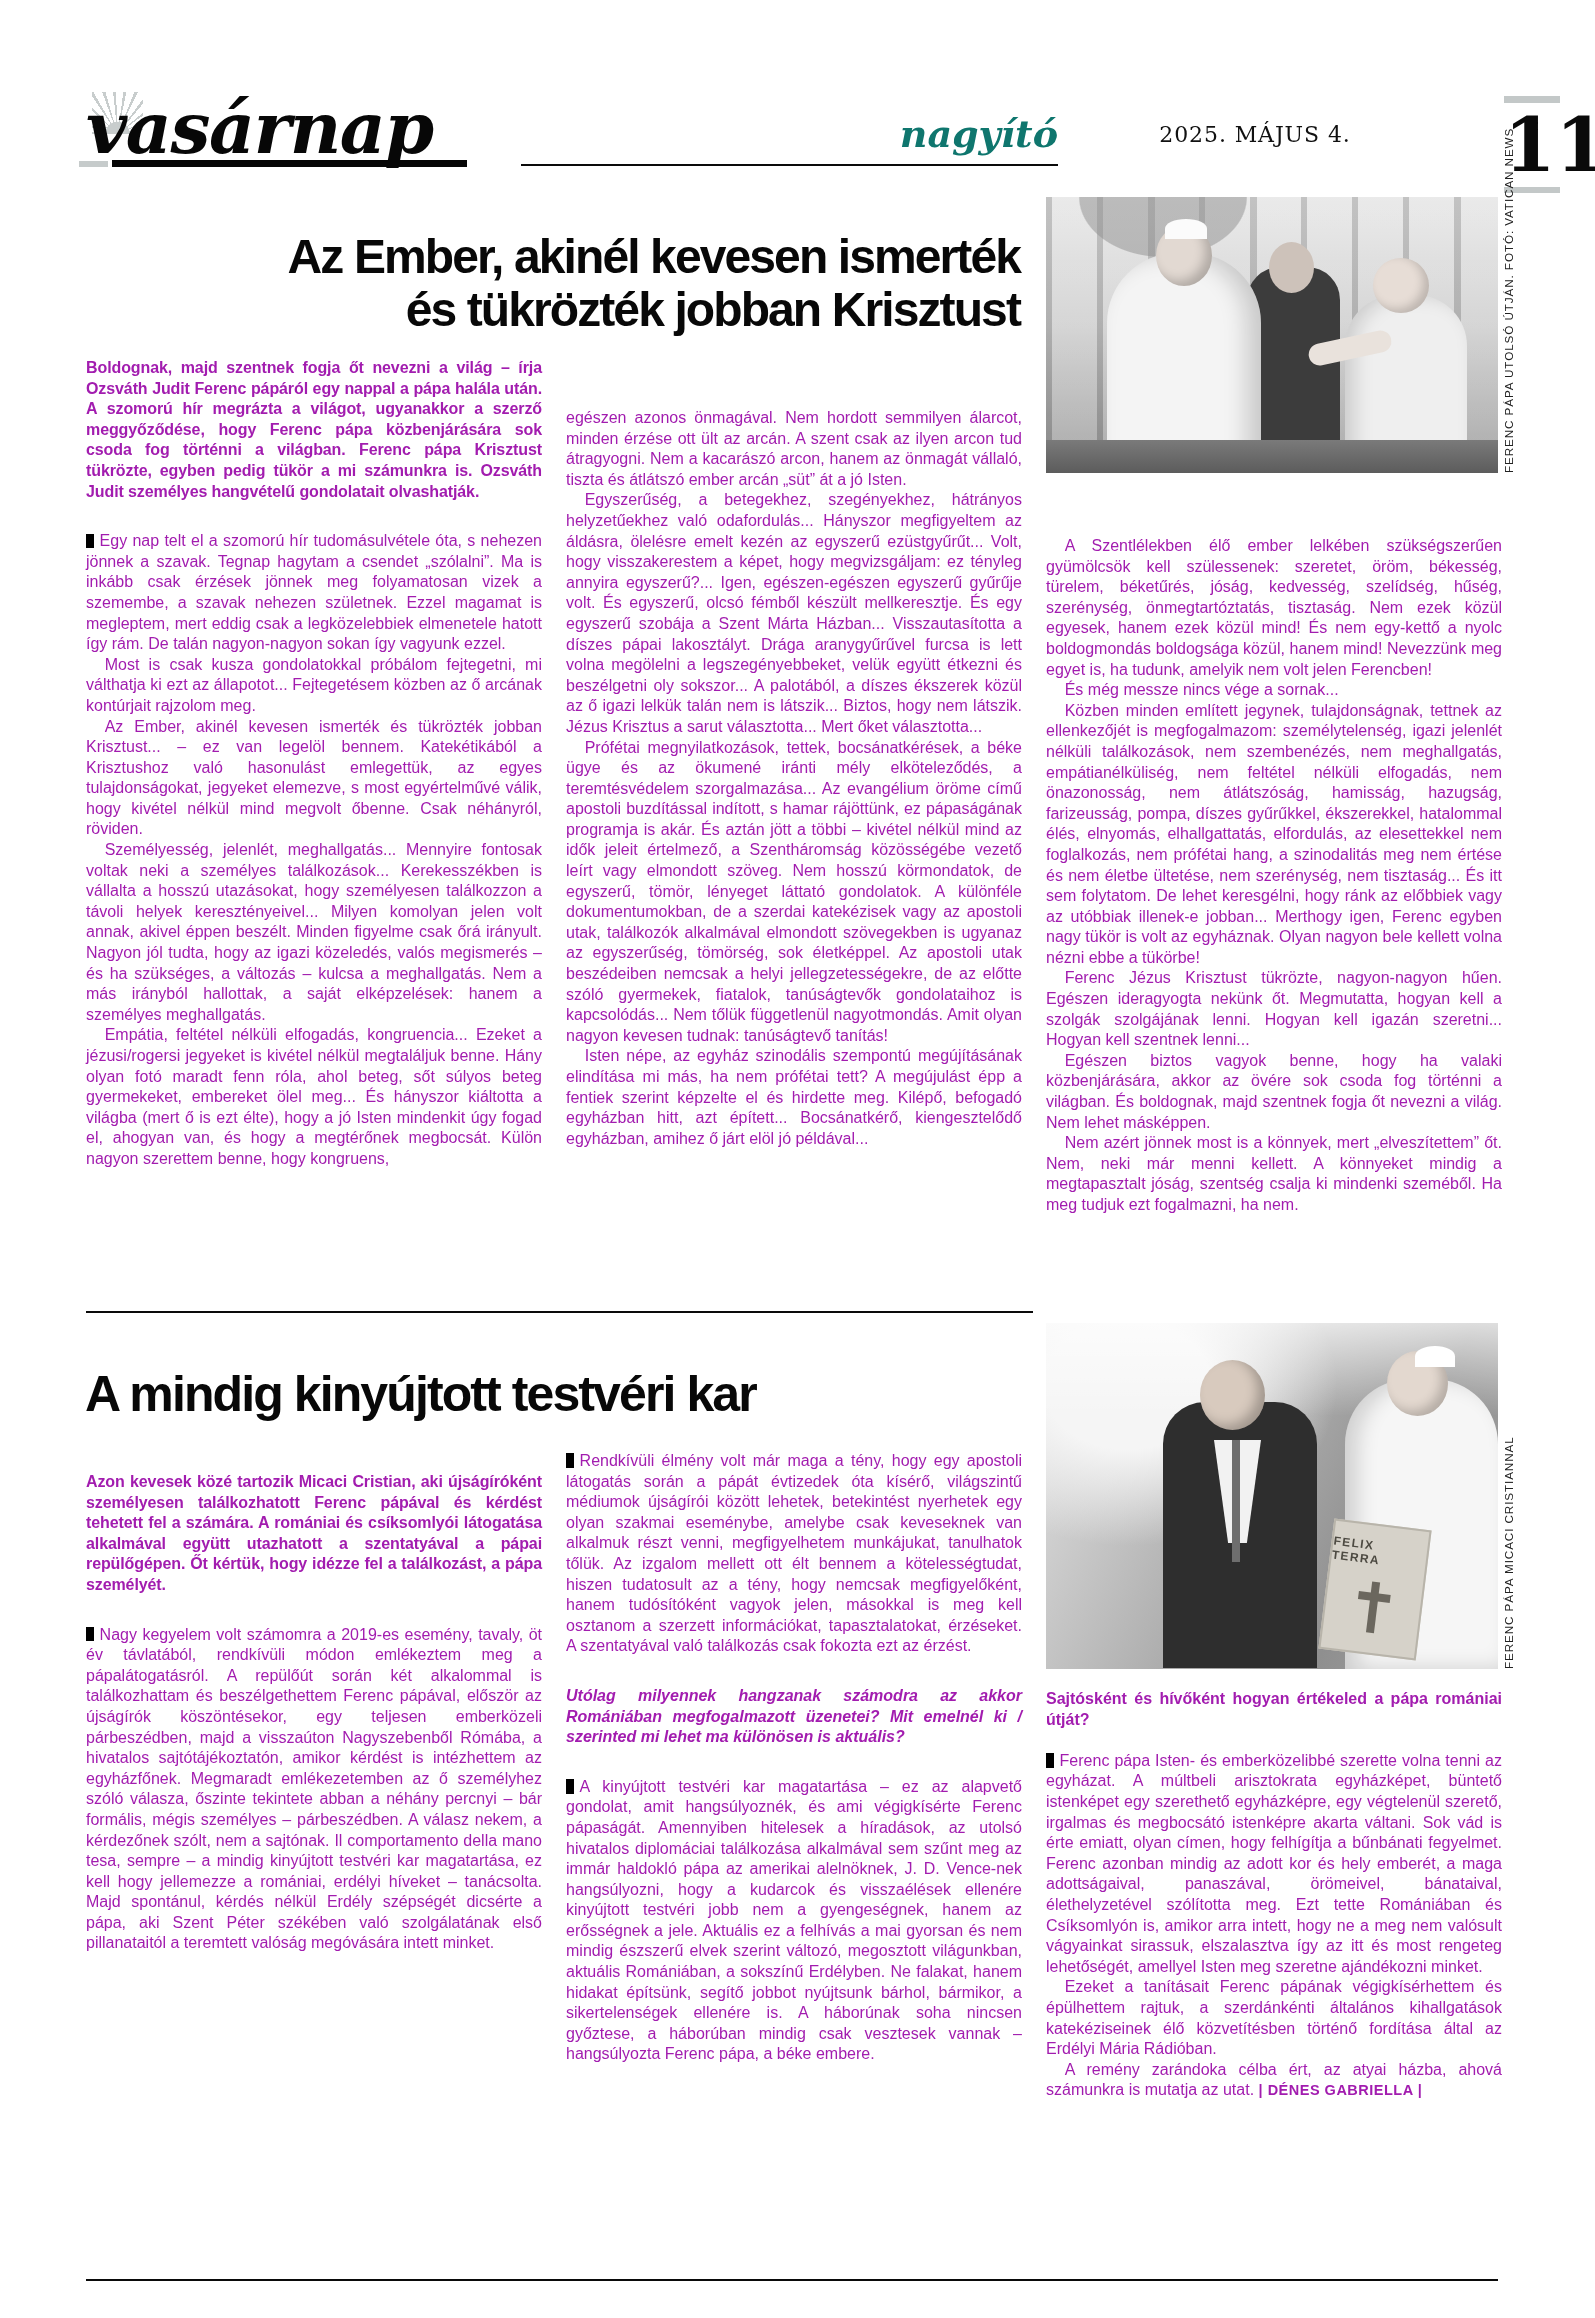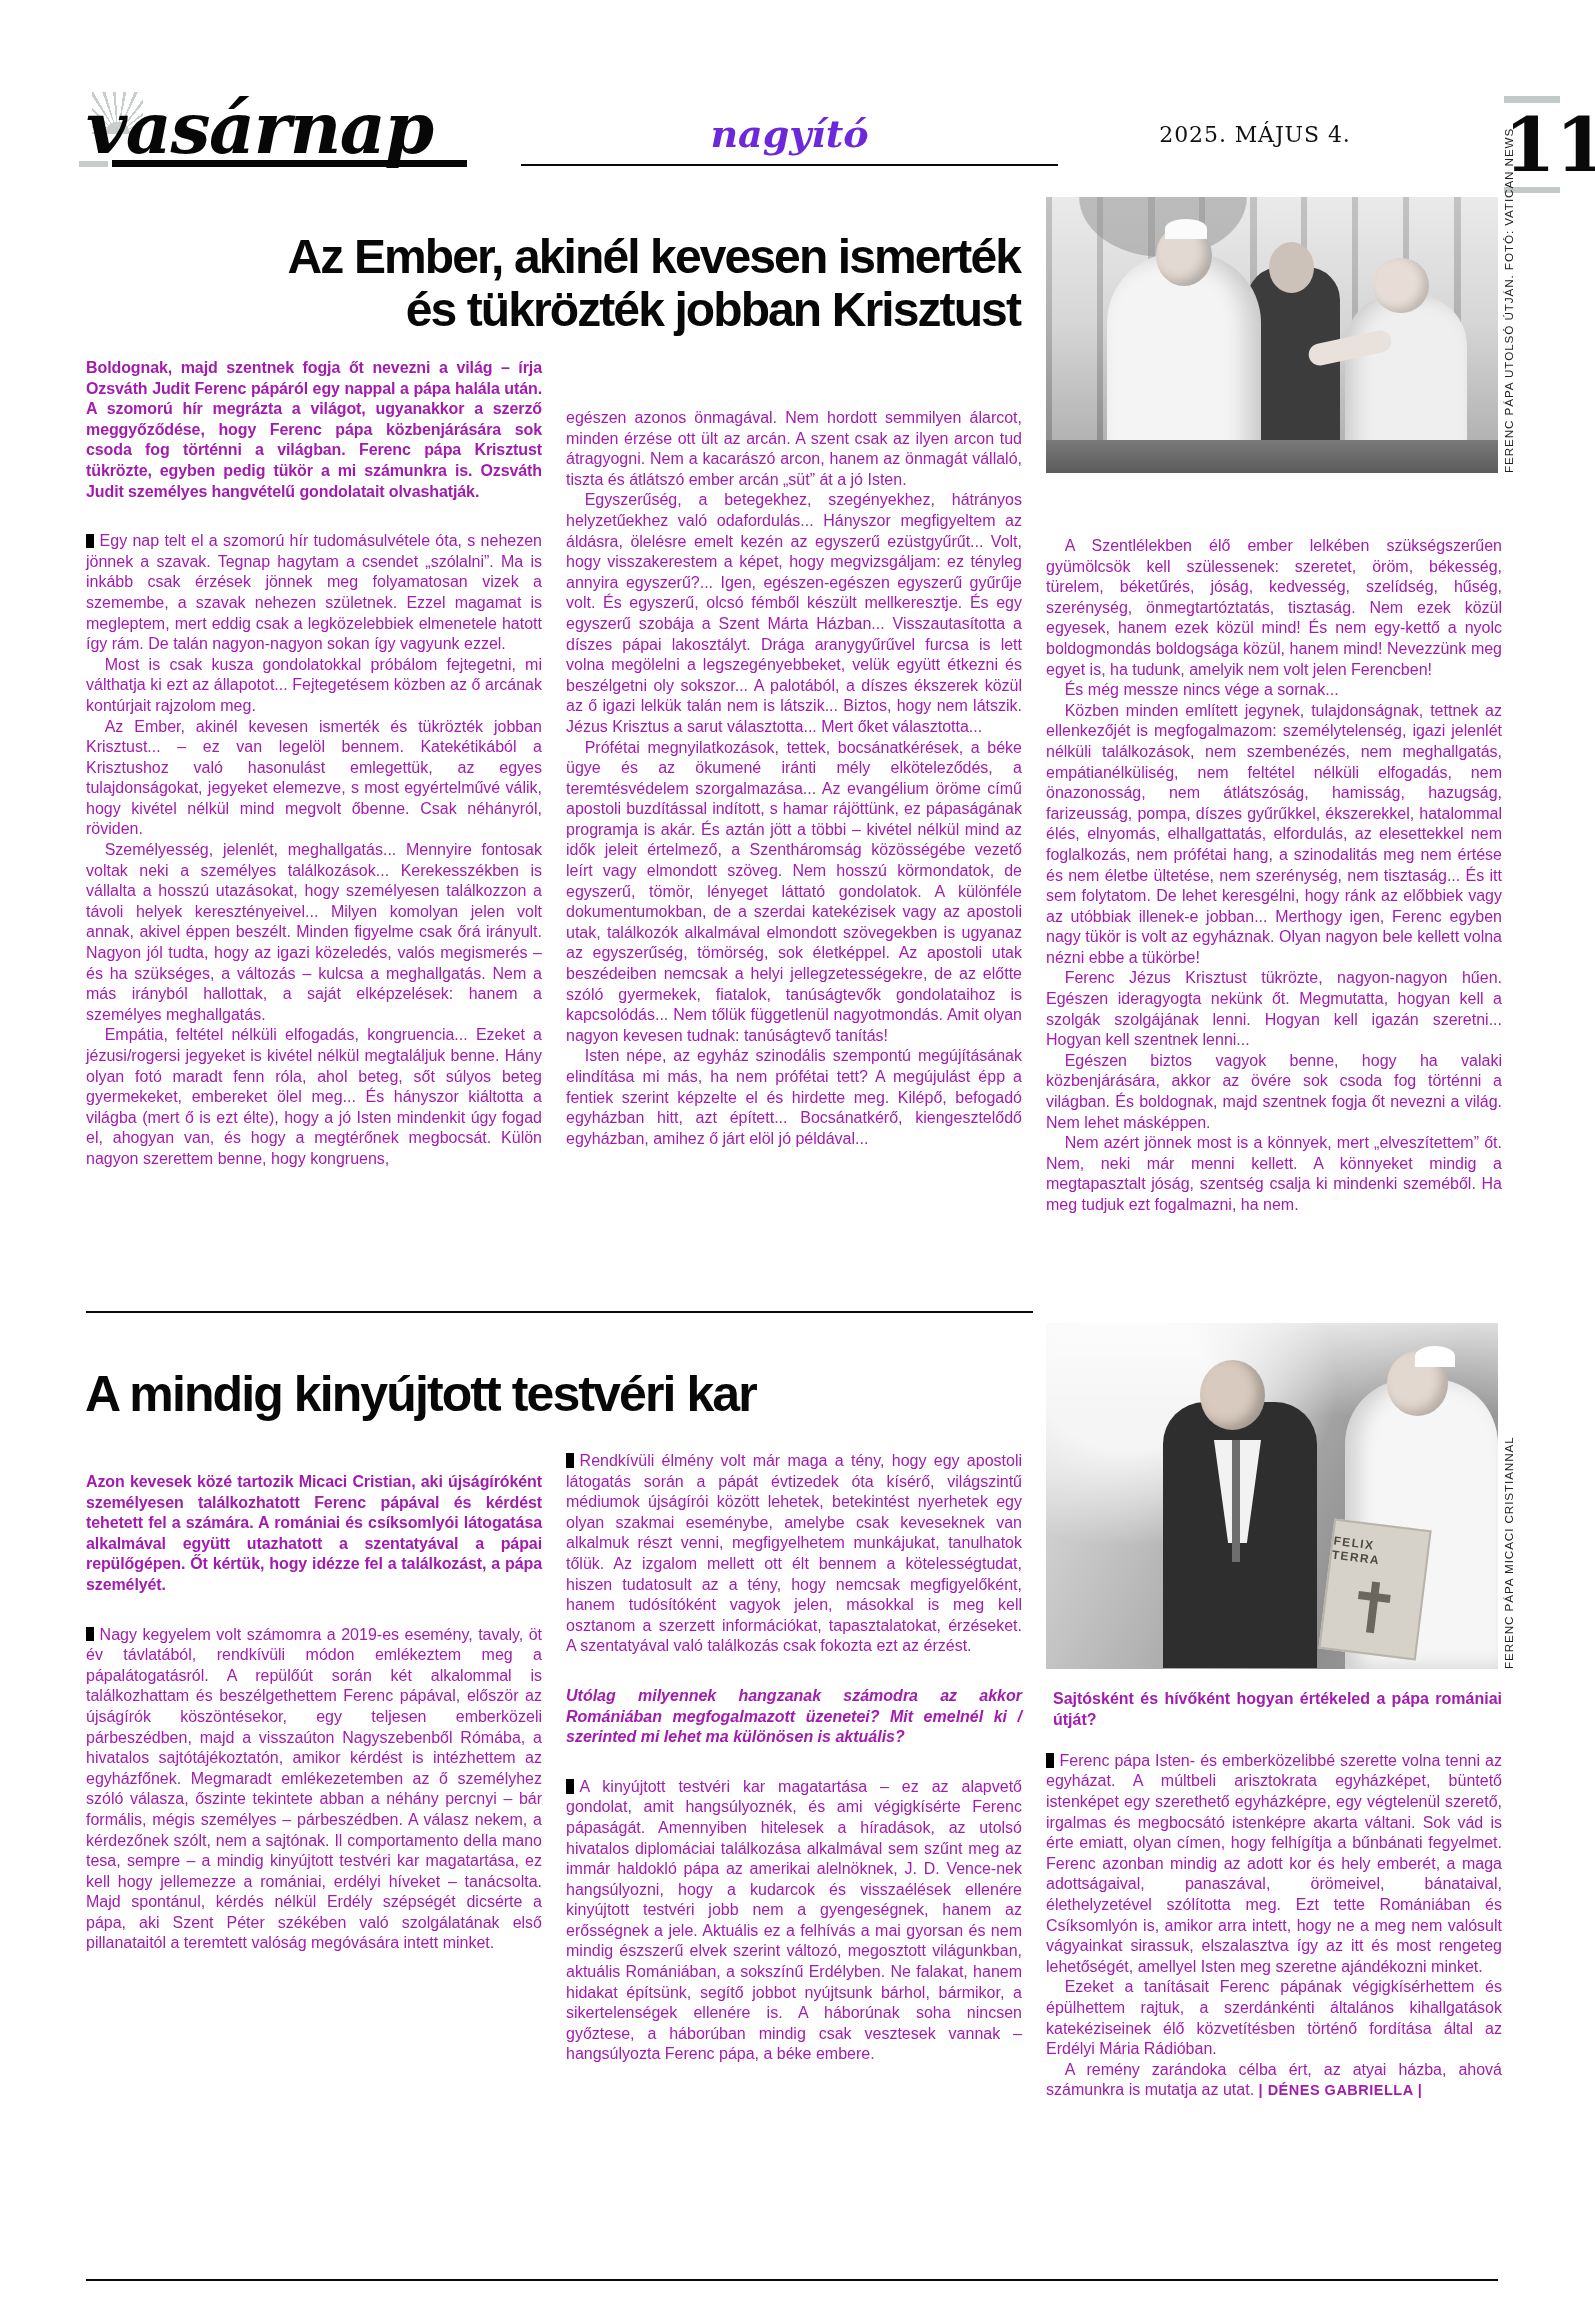--- a/index.html
+++ b/index.html
@@ -13,22 +13,22 @@
   .masthead { position:absolute; left:86px; top:93px; font-family:"DejaVu Serif", serif;
     font-style:italic; font-weight:600; font-size:71px; line-height:1; letter-spacing:-1.4px; color:#070707; }
   .sun-icon { position:absolute; left:92px; top:92px; width:51px; height:42px;
     background:
       radial-gradient(circle at 50% 100%, #c6cbcb 0 12px, transparent 12.6px),
       repeating-conic-gradient(from -90deg at 50% 100%, #c6cbcb 0deg 4deg, transparent 4deg 14deg);
     clip-path:polygon(0 0,100% 0,100% 100%,0 100%); opacity:.95; }
   .mast-rule-gray  { position:absolute; left:79px; top:161px; width:29px;  height:6px; background:#c6cbcb; }
   .mast-rule-black { position:absolute; left:112px; top:160px; width:355px; height:7px; background:#060606; }
 
-  .section-label { position:absolute; left:521px; top:111px; width:537px; text-align:center;
-    font-family:"DejaVu Serif", serif; font-style:italic; font-weight:700; font-size:38px; color:#6d28d9; }
+  .section-label { position:absolute; left:521px; top:111px; width:537px; text-align:right;
+    font-family:"DejaVu Serif", serif; font-style:italic; font-weight:700; font-size:38px; color:#0f766e; }
   .section-rule { position:absolute; left:521px; top:164px; width:537px; height:2.3px; background:#0a0a0a; }
 
   .issue-date { position:absolute; left:1138px; top:122px; width:234px; text-align:center;
     font-family:"DejaVu Serif", serif; font-size:22px; letter-spacing:0.9px; color:#111; }
   .pagenum-wrap { position:absolute; left:1504px; top:96px; width:56px; text-align:center; }
   .pagenum-bar { width:56px; height:6.5px; background:#c3c8c8; }
   .pagenum { font-family:"DejaVu Serif", serif; font-weight:700; font-size:74px; line-height:84px; color:#0a0a0a; }
 
   
   .headline1 { position:absolute; left:85px; top:230px; width:935px;
@@ -200,21 +200,21 @@
     <p class="ans marker">Nagy kegyelem volt számomra a 2019-es esemény, tavaly, öt év távlatából, rendkívüli módon emlékeztem meg a pápalátogatásról. A repülőút során két alkalommal is találkozhattam és beszélgethettem Ferenc pápával, először az újságírók köszöntésekor, egy teljesen emberközeli párbeszédben, majd a visszaúton Nagyszebenből Rómába, a hivatalos sajtótájékoztatón, amikor kérdést is intézhettem az egyházfőnek. Megmaradt emlékezetemben az ő személyhez szóló válasza, őszinte tekintete abban a néhány percnyi – bár formális, mégis személyes – párbeszédben. A válasz nekem, a kérdezőnek szólt, nem a sajtónak. Il comportamento della mano tesa, sempre – a mindig kinyújtott testvéri kar magatartása, ez kell hogy jellemezze a romániai, erdélyi híveket – tanácsolta. Majd spontánul, kérdés nélkül Erdély szépségét dicsérte a pápa, aki Szent Péter székében való szolgálatának első pillanataitól a teremtett valóság megóvására intett minket.</p>
   </div>
 
   <div class="col" style="left:566px; top:1451px;">
     <p class="ans marker" style="margin-top:0 !important;">Rendkívüli élmény volt már maga a tény, hogy egy apostoli látogatás során a pápát évtizedek óta kísérő, világszintű médiumok újságírói között lehetek, betekintést nyerhetek egy olyan szakmai eseménybe, amelybe csak keveseknek van alkalmuk részt venni, megfigyelhetem munkájukat, tanulhatok tőlük. Az izgalom mellett ott élt bennem a kötelességtudat, hiszen tudatosult az a tény, hogy nemcsak megfigyelőként, hanem tudósítóként vagyok jelen, másokkal is meg kell osztanom a szerzett információkat, tapasztalatokat, érzéseket. A szentatyával való találkozás csak fokozta ezt az érzést.</p>
     <p class="q">Utólag milyennek hangzanak számodra az akkor Romániában megfogalmazott üzenetei? Mit emelnél ki / szerinted mi lehet ma különösen is aktuális?</p>
     <p class="ans marker">A kinyújtott testvéri kar magatartása – ez az alapvető gondolat, amit hangsúlyoznék, és ami végigkísérte Ferenc pápaságát. Amennyiben hitelesek a híradások, az utolsó hivatalos diplomáciai találkozása alkalmával sem szűnt meg az immár haldokló pápa az amerikai alelnöknek, J. D. Vence-nek hangsúlyozni, hogy a kudarcok és visszaélések ellenére kinyújtott testvéri jobb nem a gyengeségnek, hanem az erősségnek a jele. Aktuális ez a felhívás a mai gyorsan és nem mindig észszerű elvek szerint változó, megosztott világunkban, aktuális Romániában, a sokszínű Erdélyben. Ne falakat, hanem hidakat építsünk, segítő jobbot nyújtsunk bárhol, bármikor, a sikertelenségek ellenére is. A háborúnak soha nincsen győztese, a háborúban mindig csak vesztesek vannak – hangsúlyozta Ferenc pápa, a béke embere.</p>
   </div>
 
   <div class="col" style="left:1046px; top:1689px;">
-    <p class="q-upright" style="margin-top:0 !important;margin-left:7px;">Sajtósként és hívőként hogyan értékeled a pápa romániai útját?</p>
+    <p class="q-upright" style="margin-top:0 !important;">Sajtósként és hívőként hogyan értékeled a pápa romániai útját?</p>
     <p class="ans marker" style="margin-top:20.6px !important;">Ferenc pápa Isten- és emberközelibbé szerette volna tenni az egyházat. A múltbeli arisztokrata egyházképet, büntető istenképet egy szerethető egyházképre, egy végtelenül szerető, irgalmas és megbocsátó istenképre akarta váltani. Sok vád is érte emiatt, olyan címen, hogy felhígítja a bűnbánati fegyelmet. Ferenc azonban mindig az adott kor és hely emberét, a maga adottságaival, panaszával, örömeivel, bánataival, élethelyzetével szólította meg. Ezt tette Romániában és Csíksomlyón is, amikor arra intett, hogy ne a meg nem valósult vágyainkat sirassuk, elszalasztva így az itt és most rengeteg lehetőségét, amellyel Isten meg szeretne ajándékozni minket.</p>
     <p>Ezeket a tanításait Ferenc pápának végigkísérhettem és épülhettem rajtuk, a szerdánkénti általános kihallgatások katekéziseinek élő közvetítésben történő fordítása által az Erdélyi Mária Rádióban.</p>
     <p><span>A remény zarándoka célba ért, az atyai házba, ahová számunkra is mutatja az utat.</span> <span class="byline">| DÉNES GABRIELLA |</span></p>
   </div>
 
   <div class="rule-bottom"></div>
 </div>
 
 
 </body></html>

